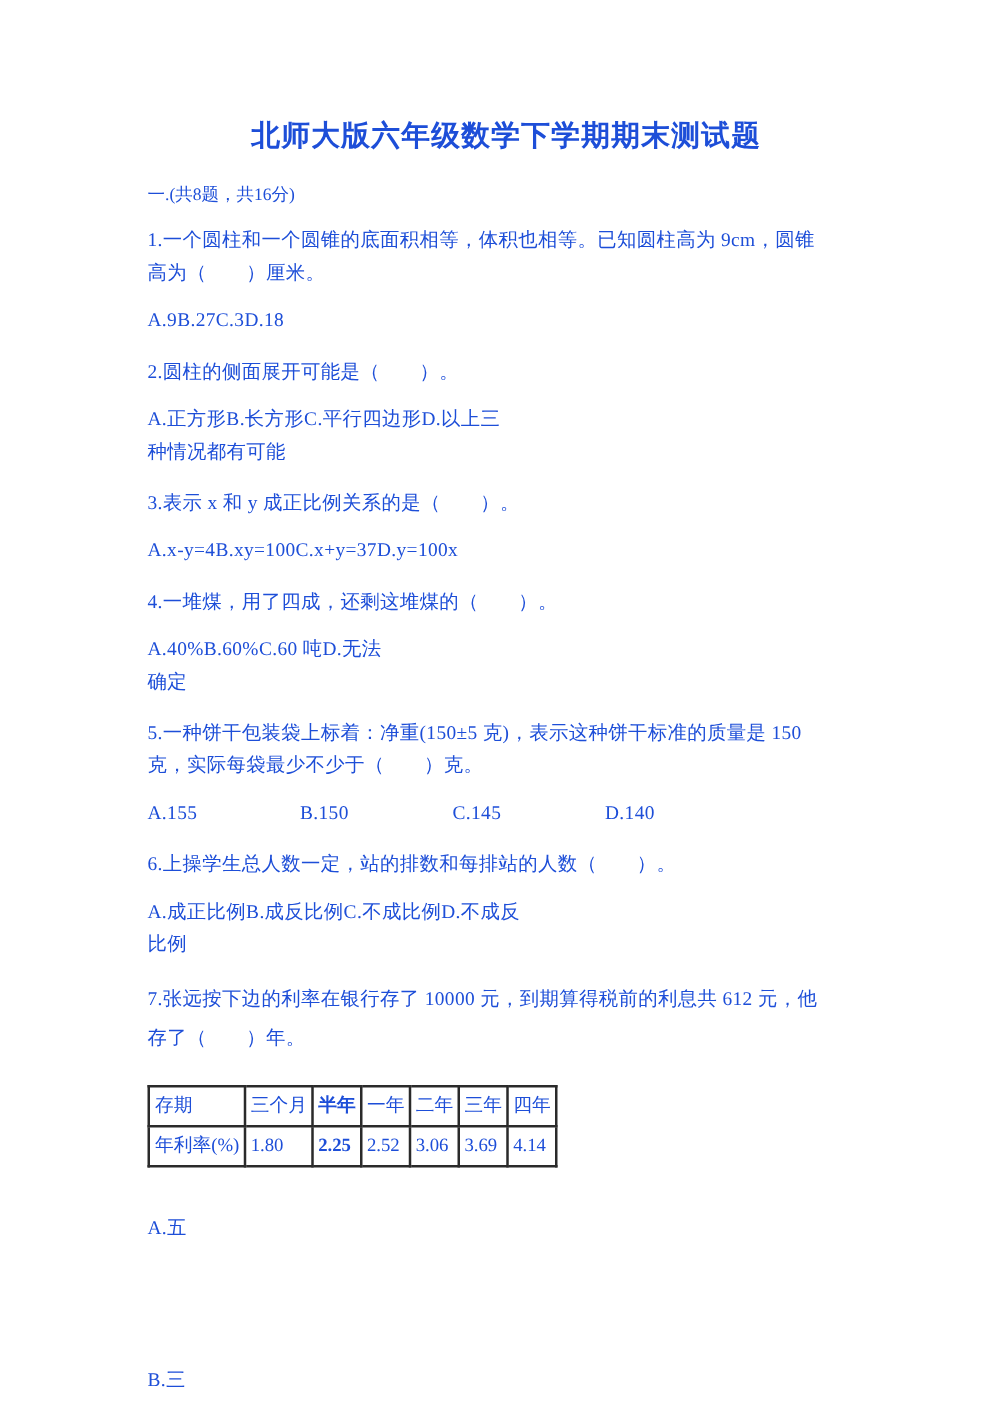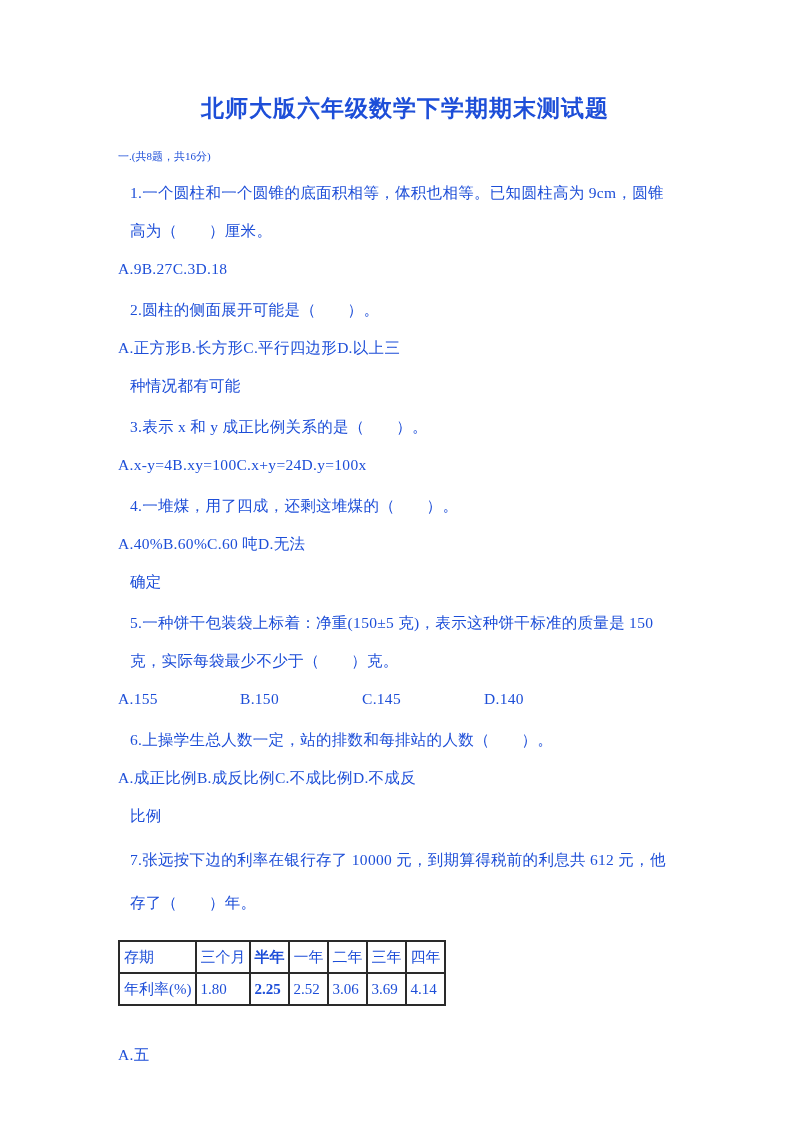--- a/index.html
+++ b/index.html
@@ -18,26 +18,26 @@
     margin: 0;
     padding-top: 93px;
     font-size: 23px;
     line-height: 32px;
     font-weight: 700;
     text-align: center;
     letter-spacing: 1px;
   }
   .section {
     margin-top: 23px;
-    font-size: 11px;
+    font-size: 14px;
     line-height: 17px;
   }
   .q { margin-top: 15px; }
   .q p {
-    margin: 12px;
+    margin: 0;
     font-size: 15.5px;
     line-height: 26px;
     letter-spacing: 0.3px;
   }
   .q.q7 p { line-height: 31px; }
   .opts {
     display: flex;
     margin-top: 12px;
     font-size: 15.5px;
     line-height: 26px;
@@ -103,21 +103,21 @@
       <span>D.以上三</span>
     </div>
     <p class="cont">种情况都有可能</p>
   </div>
 
   <div class="q">
     <p>3.表示 x 和 y 成正比例关系的是（　　）。</p>
     <div class="opts wide">
       <span>A.x-y=4</span>
       <span>B.xy=100</span>
-      <span>C.x+y=24</span>
+      <span>C.x+y=37</span>
       <span>D.y=100x</span>
     </div>
   </div>
 
   <div class="q">
     <p>4.一堆煤，用了四成，还剩这堆煤的（　　）。</p>
     <div class="opts wide">
       <span>A.40%</span>
       <span>B.60%</span>
       <span>C.60 吨</span>

